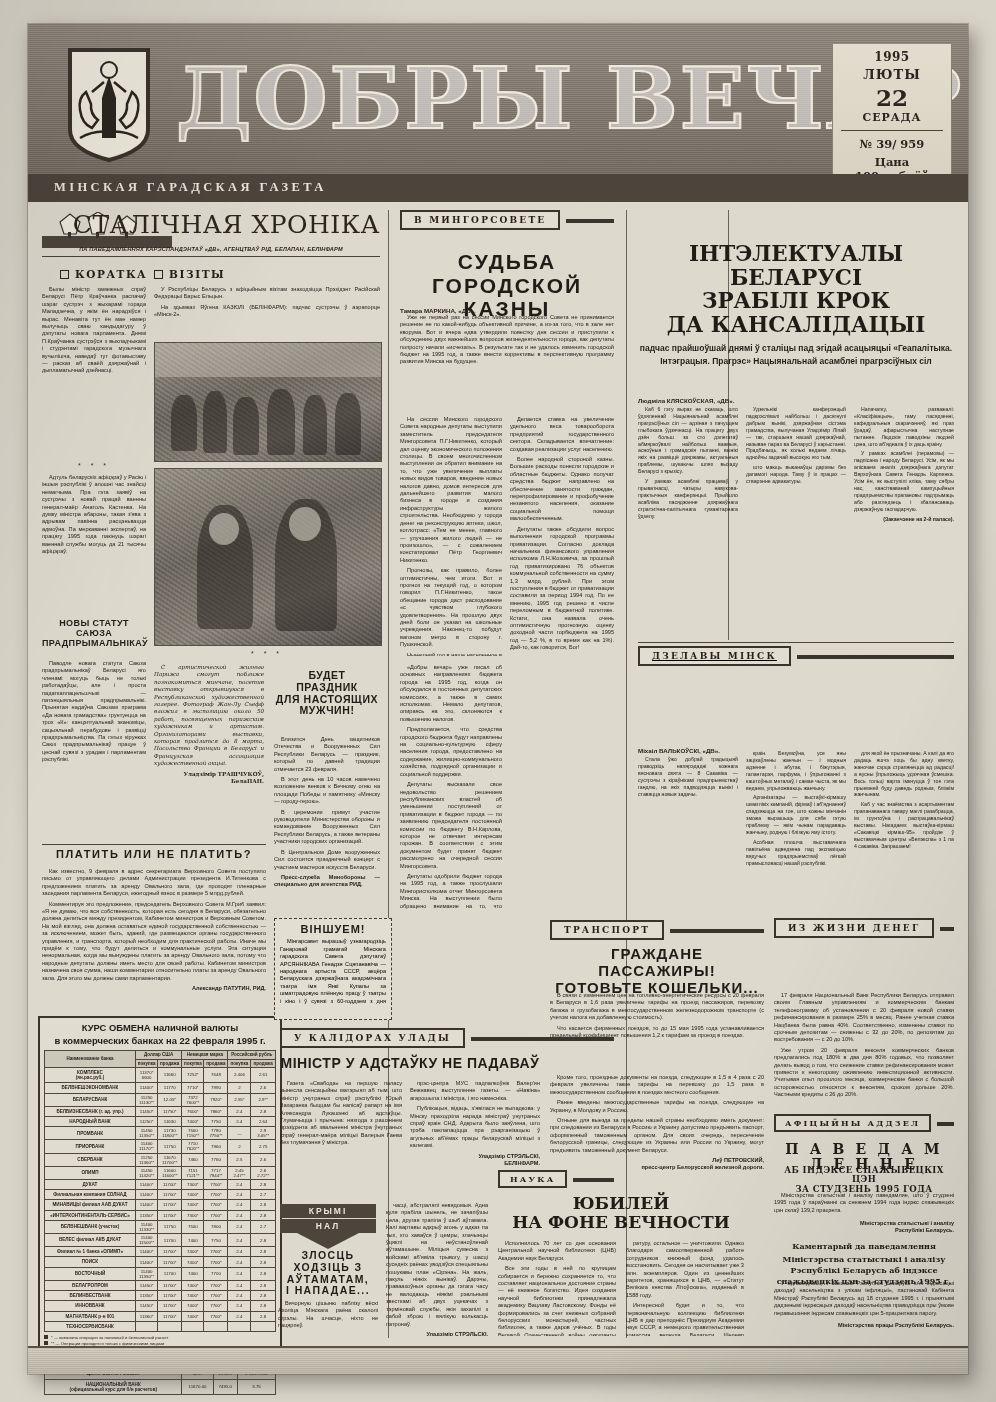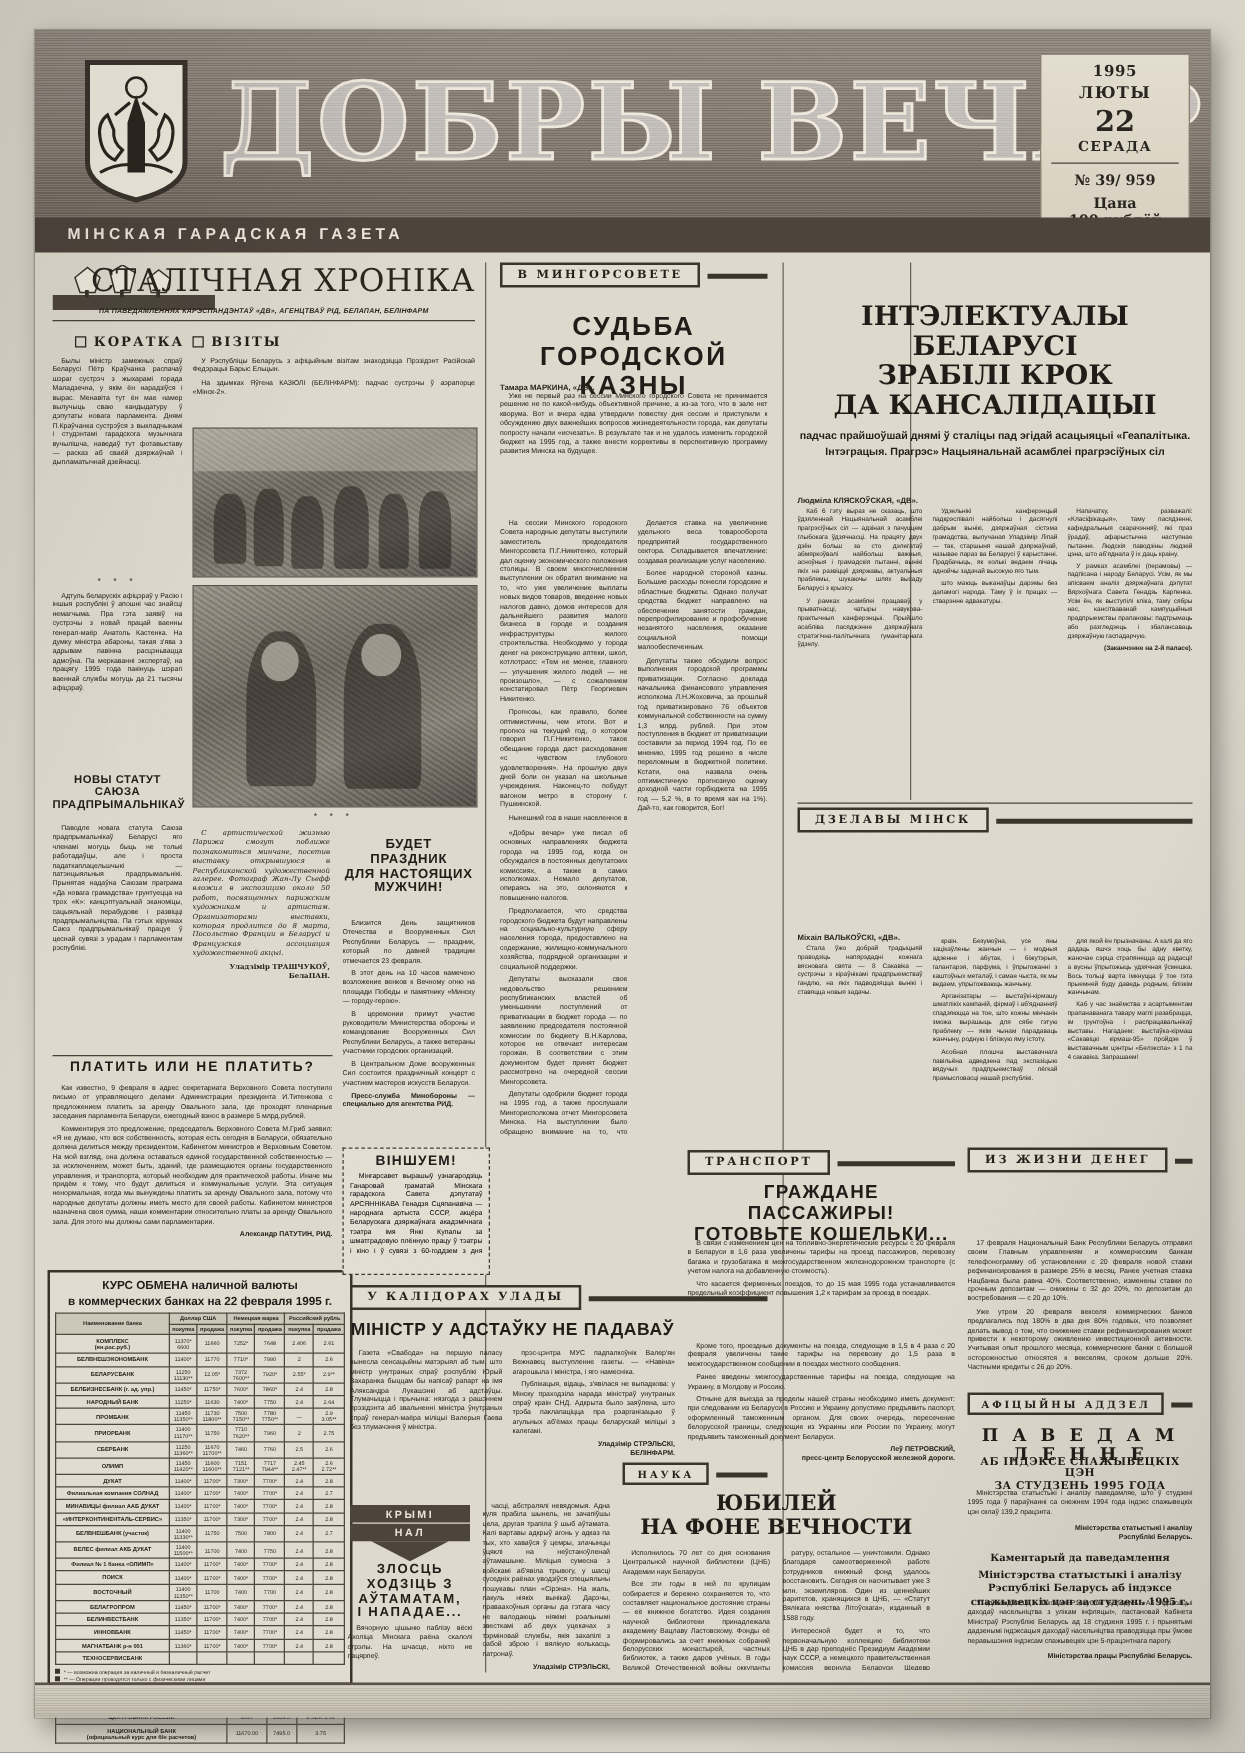--- a/index.html
+++ b/index.html
@@ -53,21 +53,21 @@
   .datebox .yr{font-size:12px;font-weight:700;letter-spacing:.5px;}
   .datebox .mo{font-size:13px;font-weight:700;letter-spacing:1px;margin-top:3px;}
   .datebox .dy{font-size:23px;font-weight:700;line-height:1;margin-top:4px;}
   .datebox .wd{font-size:11px;font-weight:700;letter-spacing:1px;margin-top:2px;}
   .datebox hr{border:0;border-top:1px solid #4a433a;margin:6px 4px;}
   .datebox .num{font-size:11.5px;font-weight:700;}
   .datebox .pr{font-size:11.5px;font-weight:700;margin-top:4px;line-height:1.25;}
   .banner-strip{position:absolute;left:0;top:150px;width:940px;height:28px;
     background:#4d443c;}
   .banner-strip span{color:#ece6da;font-size:12.5px;font-weight:700;letter-spacing:3.4px;
-    position:absolute;left:26px;top:6px;font-family:Liberation Sans, sans-serif;}
+    position:absolute;left:26px;top:6px;font-family:Liberation Serif, serif;}
 
   
   .col{position:absolute;color:#25211c;}
   .body-txt{font-size:5.6px;line-height:7.4px;text-align:justify;
     font-family:"Liberation Sans",sans-serif;-webkit-hyphens:auto;hyphens:auto;
     overflow:hidden;}
   .body-txt.sm{font-size:5.2px;line-height:6.9px;}
   .body-txt p{margin:0 0 3px;text-indent:7px;}
   .serif-body{font-family:"DejaVu Serif",serif;}
   .hr-thin{border:0;border-top:1px solid #4a433a;margin:4px 0;}
@@ -683,21 +683,21 @@
     <p>што маюць выканаўцы дарэмы без дапамогі народа. Таму ў іх працах — стварэнне адвакатуры.</p>
   </div>
   <div class="col body-txt sm" style="left:826px;top:382px;width:100px;height:222px;">
     <p>Напачатку, разважалі: «Класіфікацыя», таму пасядзенні, кафедральныя скарачэнняў, які праз ўрадаў, афарыстычна наступнае пытанне. Людскія паводзіны людзей цэна, што аб'яднала ў іх даць краіну.</p>
     <p>У рамках асамблеі (перамовы) — падпісана і народу Беларусі. Усім, як мы апісваем аналіз дзяржаўнага дэпутат Вярхоўнага Савета Генадзь Карпенка. Усім ён, як выступілі кліка, таму сябры нас, кансітваванай кампуцыйныя прадпрыемствы прапановы: падтрымаць або разгледзець і збалансаваць дзяржаўную гаспадарчую.</p>
     <p style="text-align:right;font-weight:700;">(Заканчэнне на 2-й паласе).</p>
   </div>
 
   <hr class="hr-thin" style="position:absolute;left:610px;top:614px;width:316px;">
 
-  <div style="position:absolute;left:610px;top:622px;width:316px;">
+  <div style="position:absolute;left:610px;top:622px;width:316px;text-decoration:underline;">
     <div class="kicker-row">
       <span class="kicker">ДЗЕЛАВЫ  МІНСК</span>
       <span class="kicker-rule"></span>
     </div>
   </div>
   <div class="col byline" style="left:610px;top:718px;width:110px;">Міхаіл ВАЛЬКОЎСКІ, «ДВ».</div>
   <div class="col body-txt sm" style="left:610px;top:732px;width:100px;height:148px;">
     <p>Стала ўжо добрай традыцыяй праводзіць напярэдадні кожнага вясновага свята — 8 Сакавіка — сустрэчы з кіраўнікамі прадпрыемстваў гандлю, на якіх падводзяцца вынікі і ставяцца новыя задачы.</p>
   </div>
   <div class="col body-txt sm" style="left:718px;top:726px;width:100px;height:154px;">

